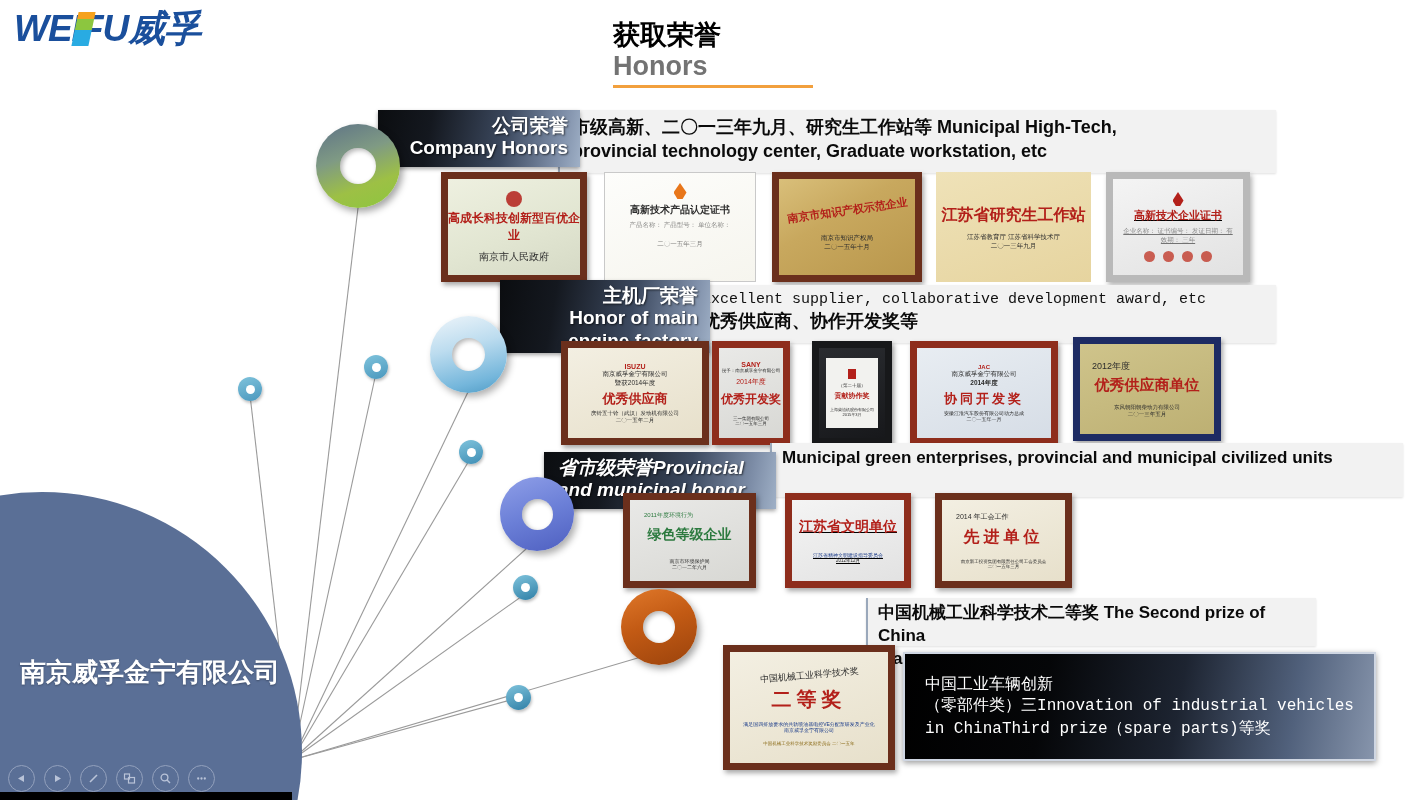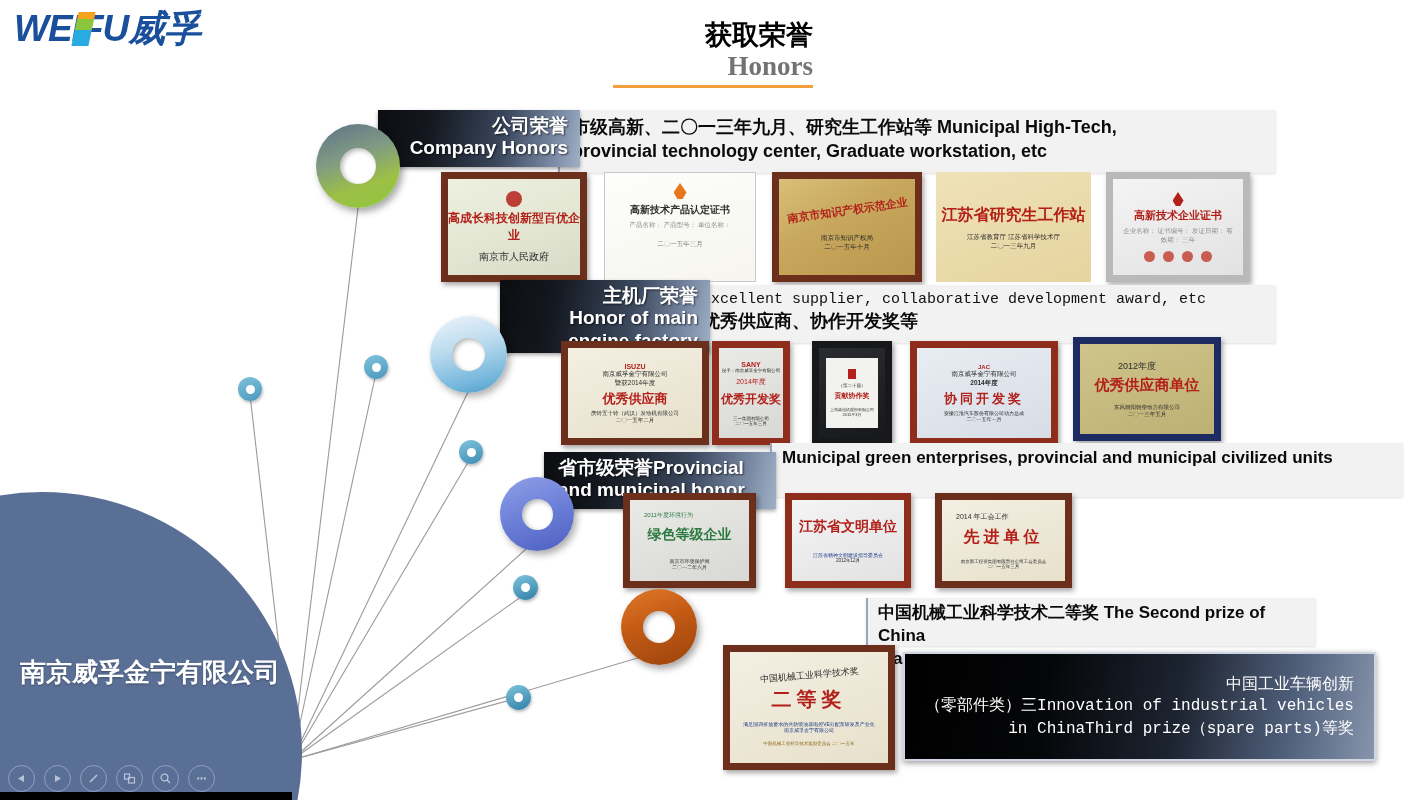--- a/index.html
+++ b/index.html
@@ -10,21 +10,21 @@
 
   
   .logo{position:absolute;left:14px;top:10px;display:flex;align-items:center;}
   .logo-text{font-style:italic;font-weight:bold;font-size:37px;color:#1a4f9c;
              letter-spacing:-1px;line-height:1;position:relative;}
   .logo-bar{position:absolute;left:61px;top:2px;width:17px;height:34px;
             background:linear-gradient(180deg,#f5a21d 0%,#f5a21d 22%,#8cc63f 22%,#8cc63f 52%,#29abe2 52%,#29abe2 100%);
             transform:skewX(-12deg);}
 
   
-  .title-wrap{position:absolute;left:613px;top:20px;width:200px;text-align:right;font-family:Liberation Serif, serif;}
+  .title-wrap{position:absolute;left:613px;top:20px;width:200px;text-align:left;}
   .title-cn{font-size:27px;font-weight:bold;color:#000;line-height:1.15;}
   .title-en{font-size:27px;font-weight:bold;color:#737373;line-height:1.15;}
   .title-rule{margin-top:3px;height:3px;background:#f2a03d;width:200px;}
 
   
   .quarter{position:absolute;left:-218px;top:492px;width:520px;height:520px;
            border-radius:50%;background:#5a6f96;}
   .company-name{position:absolute;left:10px;top:655px;width:280px;text-align:center;
                 color:#fff;font-size:26px;font-weight:bold;line-height:1.35;
                 text-shadow:0 1px 2px rgba(0,0,0,.3);}
@@ -83,38 +83,38 @@
             box-shadow:inset 0 0 0 2px #3a3d42, 2px 3px 5px rgba(0,0,0,.4);}
   .fr-blue{border:7px solid #1d2b63;background:#2a3a7a;
            box-shadow:inset 0 0 0 2px #6d7fc4, 2px 3px 5px rgba(0,0,0,.35);}
   .fr-none{border:0;background:transparent;}
 
   
   .face-cream{background:linear-gradient(160deg,#eef0e0 0%,#e2e6d2 55%,#d6dac6 100%);}
   .face-white{background:linear-gradient(160deg,#fdfdfb 0%,#f6f5ee 100%);}
   .face-gold{background:linear-gradient(150deg,#d9bf7a 0%,#c8a85e 40%,#b9974c 100%);}
   .face-tan{background:linear-gradient(160deg,#efe2b8 0%,#e6d49f 100%);}
-  .face-silverface{background:linear-gradient(160deg,#f4f4f4 0%,#e2e2e2 100%);}
+  .face-silverface{background:linear-gradient(160deg,#f4f4f4 0%,#e2e2e2 100%);text-decoration:underline;}
   .face-gray{background:linear-gradient(160deg,#e9e9e7 0%,#d8d8d4 100%);}
   .face-paleblue{background:linear-gradient(160deg,#e8edf2 0%,#d6dde6 100%);}
   .face-khaki{background:linear-gradient(160deg,#cfc48b 0%,#bdb073 100%);}
   .face-ivory{background:linear-gradient(160deg,#f3efe2 0%,#e7e0cb 100%);}
 
   .c-red{color:#b3201a;}
   .c-gold{color:#8a6a16;}
   .c-green{color:#2c7a3f;}
   .c-dark{color:#2c2c2c;}
   .c-blue{color:#1b3c8a;}
 
   
   .darkbox{position:absolute;
            background:linear-gradient(100deg,#000000 0%,#050608 30%,#1d2431 58%,#51617c 82%,#8795ac 100%);
            border:2px solid #cfd6e2;box-shadow:0 2px 6px rgba(0,0,0,.4);
            display:flex;align-items:center;justify-content:center;}
-  .darkbox .txt{color:#fff;text-align:right;font-size:16px;line-height:1.45;
+  .darkbox .txt{color:#fff;text-align:left;font-size:16px;line-height:1.45;
                 font-family:"Liberation Mono","DejaVu Sans Mono",monospace;}
   .darkbox .txt .cn{font-family:"Liberation Sans","DejaVu Sans",sans-serif;}
 </style>
 </head>
 <body>
 
 <div class="slide">
 
   <svg class="lines" viewBox="0 0 1413 800">
     <g stroke="#9a9a9a" stroke-width="1.1" fill="none">
@@ -264,32 +264,32 @@
       <div class="t4 c-dark">南京威孚金宁有限公司</div>
       <div class="t4 c-dark" style="font-weight:bold;">2014年度</div>
       <div class="t2 c-red" style="letter-spacing:3px;margin:2px 0;">协同开发奖</div>
       <div class="t4 c-dark" style="font-size:5px;">安徽江淮汽车股份有限公司动力总成</div>
       <div class="t4 c-dark" style="font-size:5px;">二〇一五年一月</div>
     </div>
   </div>
 
   <div class="cert fr-blue" style="left:1073px;top:337px;width:148px;height:104px;">
     <div class="inner face-khaki">
-      <div class="t4 c-dark" style="font-size:9px;align-self:flex-start;margin-left:38px;">2012年度</div>
+      <div class="t4 c-dark" style="font-size:9px;align-self:flex-start;margin-left:12px;">2012年度</div>
       <div class="t2 c-red" style="font-size:15px;margin:3px 0;">优秀供应商单位</div>
       <div class="t4 c-dark" style="font-size:5.5px;margin-top:6px;">东风朝阳朝柴动力有限公司</div>
       <div class="t4 c-dark" style="font-size:5.5px;">二〇一三年五月</div>
     </div>
   </div>
 
   <div class="panel" style="left:770px;top:443px;width:613px;height:50px;padding:4px 8px 0 10px;">
     <div class="bold2">Municipal green enterprises, provincial and municipal civilized units</div>
   </div>
 
-  <div class="tab" style="left:544px;top:452px;width:206px;height:46px;text-align:left;">
+  <div class="tab" style="left:544px;top:452px;width:206px;height:46px;text-align:left;font-style:italic;">
     <div class="l1">省市级荣誉Provincial</div>
     <div class="l2">and municipal honor</div>
   </div>
 
   <div class="ring" style="left:500px;top:477px;width:74px;height:74px;
               background:linear-gradient(160deg,#8f9fe8 0%,#6b7fd7 50%,#4e5fc0 100%);
               box-shadow:3px 4px 7px rgba(0,0,0,.32);">
     <div class="hole" style="left:22px;top:22px;width:31px;height:31px;"></div>
   </div>
 

